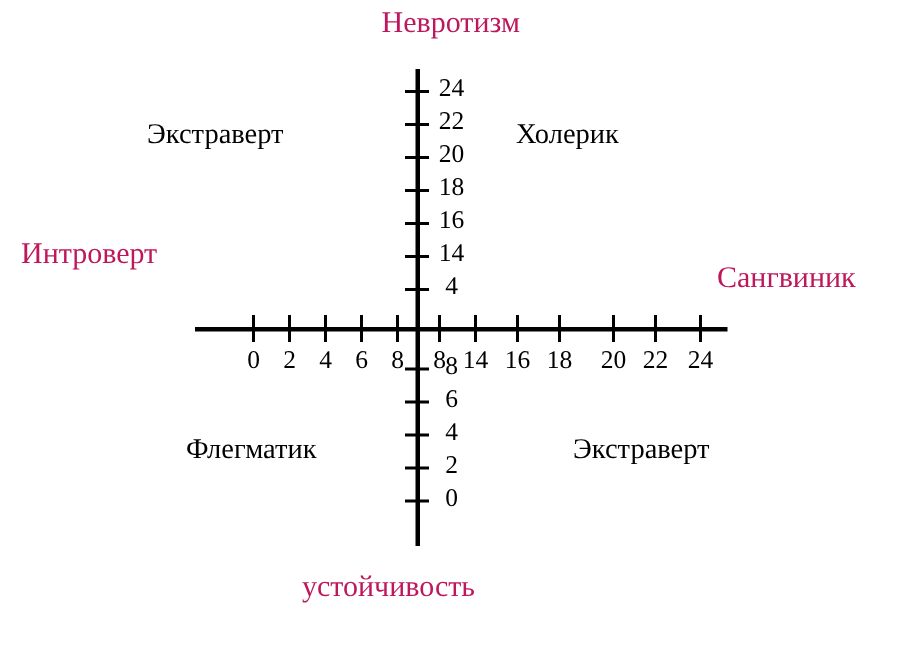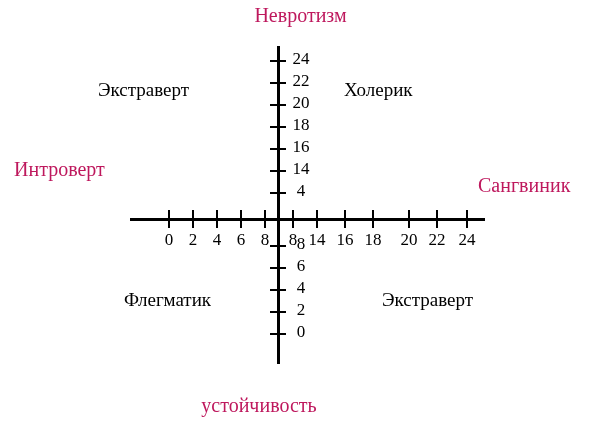--- a/index.html
+++ b/index.html
@@ -48,21 +48,21 @@
     top: 4px;
     left: 0;
     width: 601px;
   }
   #bottom-label-1 {
     top: 371px;
     left: 0;
     width: 601px;
   }
   #bottom-label-2 {
-    top: 394px;
+    top: 380px;
     left: 0;
     width: 518px;
   }
   #left-label {
     top: 158px;
     left: 14px;
   }
   #right-label {
     top: 174px;
     left: 478px;

